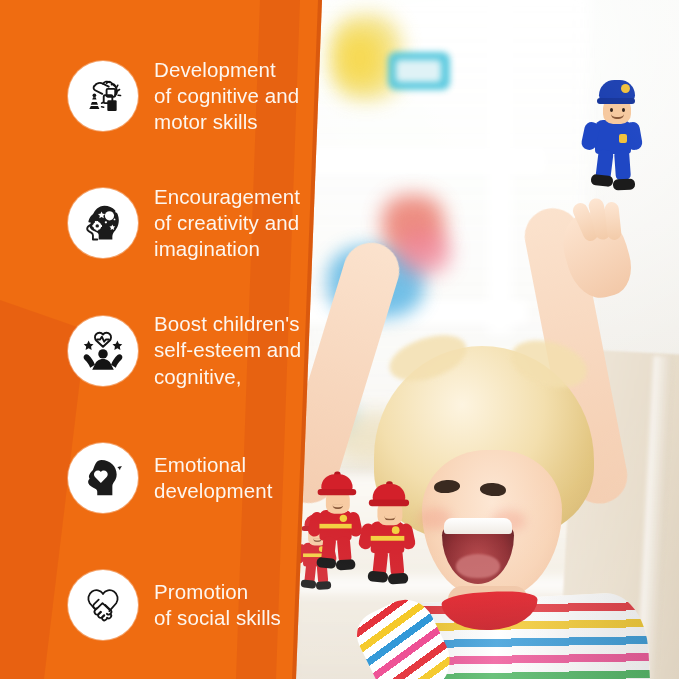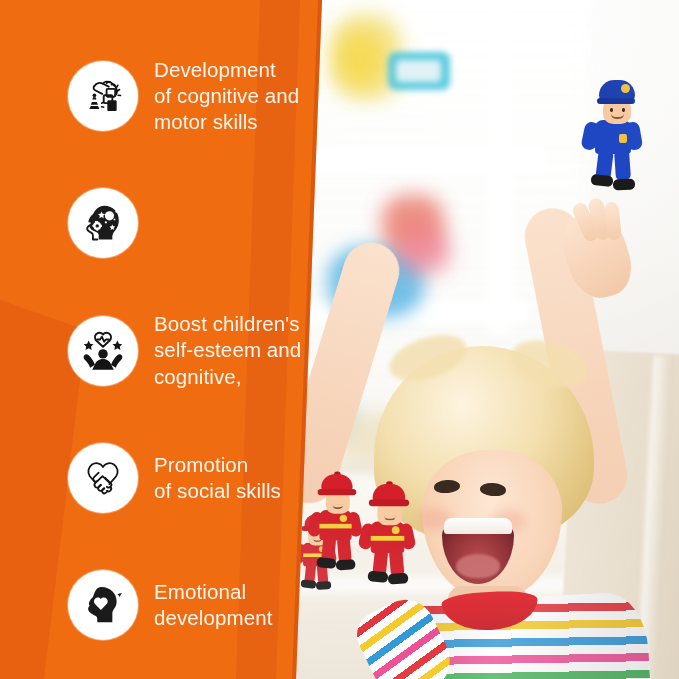--- a/index.html
+++ b/index.html
@@ -481,38 +481,53 @@
           <g fill="#fff">
             <rect x="22.6" y="29.2" width="2.8" height="3.2" rx=".7"></rect>
             <rect x="22.6" y="39.6" width="2.8" height="3.2" rx=".7"></rect>
             <rect x="17.4" y="34.6" width="3.2" height="2.8" rx=".7"></rect>
             <rect x="27.4" y="34.6" width="3.2" height="2.8" rx=".7"></rect>
           </g>
           <path d="M14 35c-2 1-4 3-4 5 0 3 3 4 5 5 2 1 3 2 3 4v6h6" fill="none" stroke="#1b1b1b" stroke-width="2.6" stroke-linecap="round" stroke-linejoin="round"></path>
           <path d="M20 20c-3 2-6 6-7 10" fill="none" stroke="#1b1b1b" stroke-width="2.6" stroke-linecap="round"></path>
         </svg>
       </div>
+      <div class="f-text">Encouragement
+of creativity and
+imagination</div>
     </div>
 
     <div class="feature">
       <div class="f-icon">
         <svg viewBox="0 0 64 64" aria-hidden="true">
           <path d="M32 9c-2.6-3-7-3-9.4-.4-2.4 2.6-2.2 6.6.4 9.2L32 26l9-8.2c2.6-2.6 2.8-6.6.4-9.2C39 5.9 34.6 6 32 9z" fill="none" stroke="#141414" stroke-width="2.8" stroke-linejoin="round"></path>
           <path d="M24 16h4l2.4-4 3.2 7 2.4-3h4" fill="none" stroke="#141414" stroke-width="2.6" stroke-linecap="round" stroke-linejoin="round"></path>
           <path d="M12 17.5l2.1 4.3 4.7.7-3.4 3.3.8 4.7-4.2-2.2-4.2 2.2.8-4.7L5.2 22.5l4.7-.7z" fill="#141414"></path>
           <path d="M52 17.5l2.1 4.3 4.7.7-3.4 3.3.8 4.7-4.2-2.2-4.2 2.2.8-4.7-3.4-3.3 4.7-.7z" fill="#141414"></path>
           <circle cx="32" cy="36" r="6.6" fill="#141414"></circle>
           <path d="M32 43c-6 0-10 3.4-11.6 8.2L17 58h30l-3.4-6.8C42 46.4 38 43 32 43z" fill="#141414"></path>
           <path d="M20.8 51.2C19 46 15.6 41 11.8 37.6c-1.8-1.6-4.6-1.4-6 .6-1.3 1.9-.9 4.4.8 5.9 3.4 3 6.2 7 7.6 11.3" fill="#141414"></path>
           <path d="M43.2 51.2C45 46 48.4 41 52.2 37.6c1.8-1.6 4.6-1.4 6 .6 1.3 1.9.9 4.4-.8 5.9-3.4 3-6.2 7-7.6 11.3" fill="#141414"></path>
         </svg>
       </div>
       <div class="f-text">Boost children's
 self-esteem and
 cognitive,</div>
+    </div>
+
+    <div class="feature">
+      <div class="f-icon">
+        <svg viewBox="0 0 64 64" aria-hidden="true">
+          <path d="M30 7c12 0 21 9 21 20 0 5-2 8-4 11-1.6 2.4-2 4-2 6.6V56H24v-5c0-2-1-3.2-2.8-4.2-4.4-2.4-8.2-4-9.6-7.6-1-2.6.6-4.6 1.8-6-1-1.6-1.4-3.6-.4-5.6C14.6 24 17 22.6 18 21 21 12.6 23 7 30 7z" fill="#1b1b1b"></path>
+          <path d="M52 17c2.4-1 4.6-1.6 6.4-1.2-1.6 1.6-2.4 3.4-2.8 5.4-1-1.8-2.2-3.2-3.6-4.2z" fill="#1b1b1b"></path>
+          <path d="M29 23.5c-2.2-2.6-6-2.6-8.1-.3-2.1 2.2-1.9 5.7.3 7.9L29 39l7.8-7.9c2.2-2.2 2.4-5.7.3-7.9-2.1-2.3-5.9-2.3-8.1.3z" fill="#ffffff"></path>
+        </svg>
+      </div>
+      <div class="f-text">Emotional
+development</div>
     </div>
 
     <div class="feature">
       <div class="f-icon">
         <g></g>
         <svg viewBox="0 0 64 64" aria-hidden="true">
           <g fill="none" stroke="#141414" stroke-width="2.5" stroke-linecap="round" stroke-linejoin="round">
             <path d="M32 16.5c-3.6-5.2-10.2-6.6-15.2-3.2C11.4 16.9 10 24.2 13.6 29.6l7 8"></path>
             <path d="M32 16.5c3.6-5.2 10.2-6.6 15.2-3.2C52.6 16.9 54 24.2 50.4 29.6l-9.6 11"></path>
             <path d="M26 24.5l-6.4 6.2c-1.5 1.5-1.4 3.9.2 5.3 1.5 1.3 3.7 1.2 5.1-.2l6.4-6.3 9.2 8.6"></path>
@@ -521,26 +536,14 @@
             <path d="M28.8 41.4l-2.4 2.3c-1.4 1.4-1.5 3.7-.1 5.1 1.4 1.5 3.7 1.5 5.1.1l2.5-2.3"></path>
             <path d="M33.4 46.2l-1.8 1.7c-1.2 1.2-1.3 3.2 0 4.4 1.2 1.3 3.2 1.3 4.5.1l1.9-1.7"></path>
             <path d="M37.6 49.6c1.4 1.3 3.6 1.2 4.9-.2 1.3-1.4 1.2-3.6-.2-4.9"></path>
           </g>
         </svg>
       </div>
       <div class="f-text">Promotion
 of social skills</div>
     </div>
 
-    <div class="feature">
-      <div class="f-icon">
-        <svg viewBox="0 0 64 64" aria-hidden="true">
-          <path d="M30 7c12 0 21 9 21 20 0 5-2 8-4 11-1.6 2.4-2 4-2 6.6V56H24v-5c0-2-1-3.2-2.8-4.2-4.4-2.4-8.2-4-9.6-7.6-1-2.6.6-4.6 1.8-6-1-1.6-1.4-3.6-.4-5.6C14.6 24 17 22.6 18 21 21 12.6 23 7 30 7z" fill="#1b1b1b"></path>
-          <path d="M52 17c2.4-1 4.6-1.6 6.4-1.2-1.6 1.6-2.4 3.4-2.8 5.4-1-1.8-2.2-3.2-3.6-4.2z" fill="#1b1b1b"></path>
-          <path d="M29 23.5c-2.2-2.6-6-2.6-8.1-.3-2.1 2.2-1.9 5.7.3 7.9L29 39l7.8-7.9c2.2-2.2 2.4-5.7.3-7.9-2.1-2.3-5.9-2.3-8.1.3z" fill="#ffffff"></path>
-        </svg>
-      </div>
-      <div class="f-text">Emotional
-development</div>
-    </div>
-
   </div>
 </div>
 
 </body></html>

